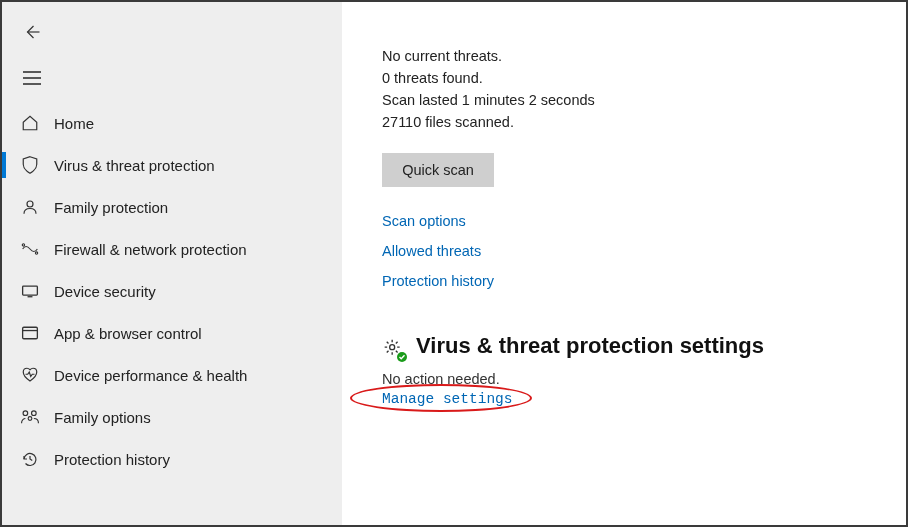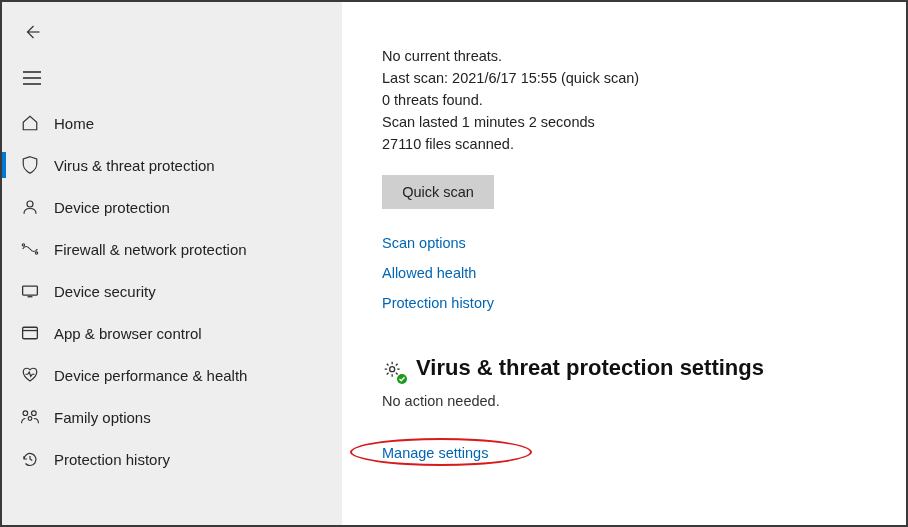--- a/index.html
+++ b/index.html
@@ -45,21 +45,21 @@
 
   .links { margin-top: 26px; display: flex; flex-direction: column; gap: 14px; }
   .link { color: #0066b4; font-size: 14.5px; cursor: pointer; }
 
   .settings-section { margin-top: 44px; }
   .settings-section .hdr { display: flex; align-items: flex-end; }
   .settings-section .hic { width: 22px; height: 22px; margin-right: 12px; display:flex; align-items:center; justify-content:center; position:relative;}
   .settings-section h2 { font-size: 22px; font-weight: 600; color: #111; }
   .settings-section .sub { margin-top: 12px; font-size: 14.5px; color: #333; }
 
-  .manage-wrap { position: relative; margin-top: 36px; display: inline-block;}
+  .manage-wrap { position: relative; margin-top: 4px; display: inline-block; font-family: Liberation Mono, monospace;}
   .red-oval {
     position: absolute; left: -32px; top: -7px; width: 182px; height: 28px;
     border: 2px solid #d91a1a; border-radius: 50%; pointer-events: none;
   }
 
   svg { display: block; }
 </style>
 </head>
 <body>
 
@@ -95,21 +95,21 @@
       </span>
       <span class="lbl">Virus &amp; threat protection</span>
     </div>
     <div class="nav-item">
       <span class="ic">
         <svg width="18" height="18" viewBox="0 0 24 24" fill="none" stroke="#333" stroke-width="1.6">
             <circle cx="12" cy="8" r="4"></circle>
             <path d="M4 21 C4 16 8 14 12 14 C16 14 20 16 20 21"></path>
           </svg>
       </span>
-      <span class="lbl">Device protection</span>
+      <span class="lbl">Family protection</span>
     </div>
     <div class="nav-item">
       <span class="ic">
         <svg width="18" height="16" viewBox="0 0 22 16" fill="none" stroke="#333" stroke-width="1.4">
             <path d="M2 8 Q6 2 11 8 Q16 14 20 8"></path>
             <circle cx="3" cy="3" r="1.4"></circle>
             <circle cx="19" cy="13" r="1.4"></circle>
           </svg>
       </span>
       <span class="lbl">Firewall &amp; network protection</span>
@@ -172,31 +172,30 @@
     <span class="hic">
       <svg width="20" height="20" viewBox="0 0 24 24" fill="none" stroke="#333" stroke-width="1.6">
           <circle cx="12" cy="12" r="9"></circle>
         </svg>
     </span>
     <h2>Current threats</h2>
   </div>
 
   <div class="body-text">
     <div>No current threats.</div>
-    <div>Last scan: 2021/6/17 15:55 (quick scan)</div>
     <div>0 threats found.</div>
     <div>Scan lasted 1 minutes 2 seconds</div>
     <div>27110 files scanned.</div>
   </div>
 
   <button class="quick-btn">Quick scan</button>
 
   <div class="links">
     <span class="link">Scan options</span>
-    <span class="link">Allowed health</span>
+    <span class="link">Allowed threats</span>
     <span class="link">Protection history</span>
   </div>
 
   <div class="settings-section">
     <div class="hdr">
       <span class="hic">
         <svg width="20" height="20" viewBox="0 0 24 24" fill="none" stroke="#333" stroke-width="1.6">
           <circle cx="11" cy="11" r="3"></circle>
           <path d="M11 2 V5 M11 17 V20 M2 11 H5 M17 11 H20 M4.5 4.5 L6.6 6.6 M15.4 15.4 L17.5 17.5 M4.5 17.5 L6.6 15.4 M15.4 6.6 L17.5 4.5"></path>
         </svg>

